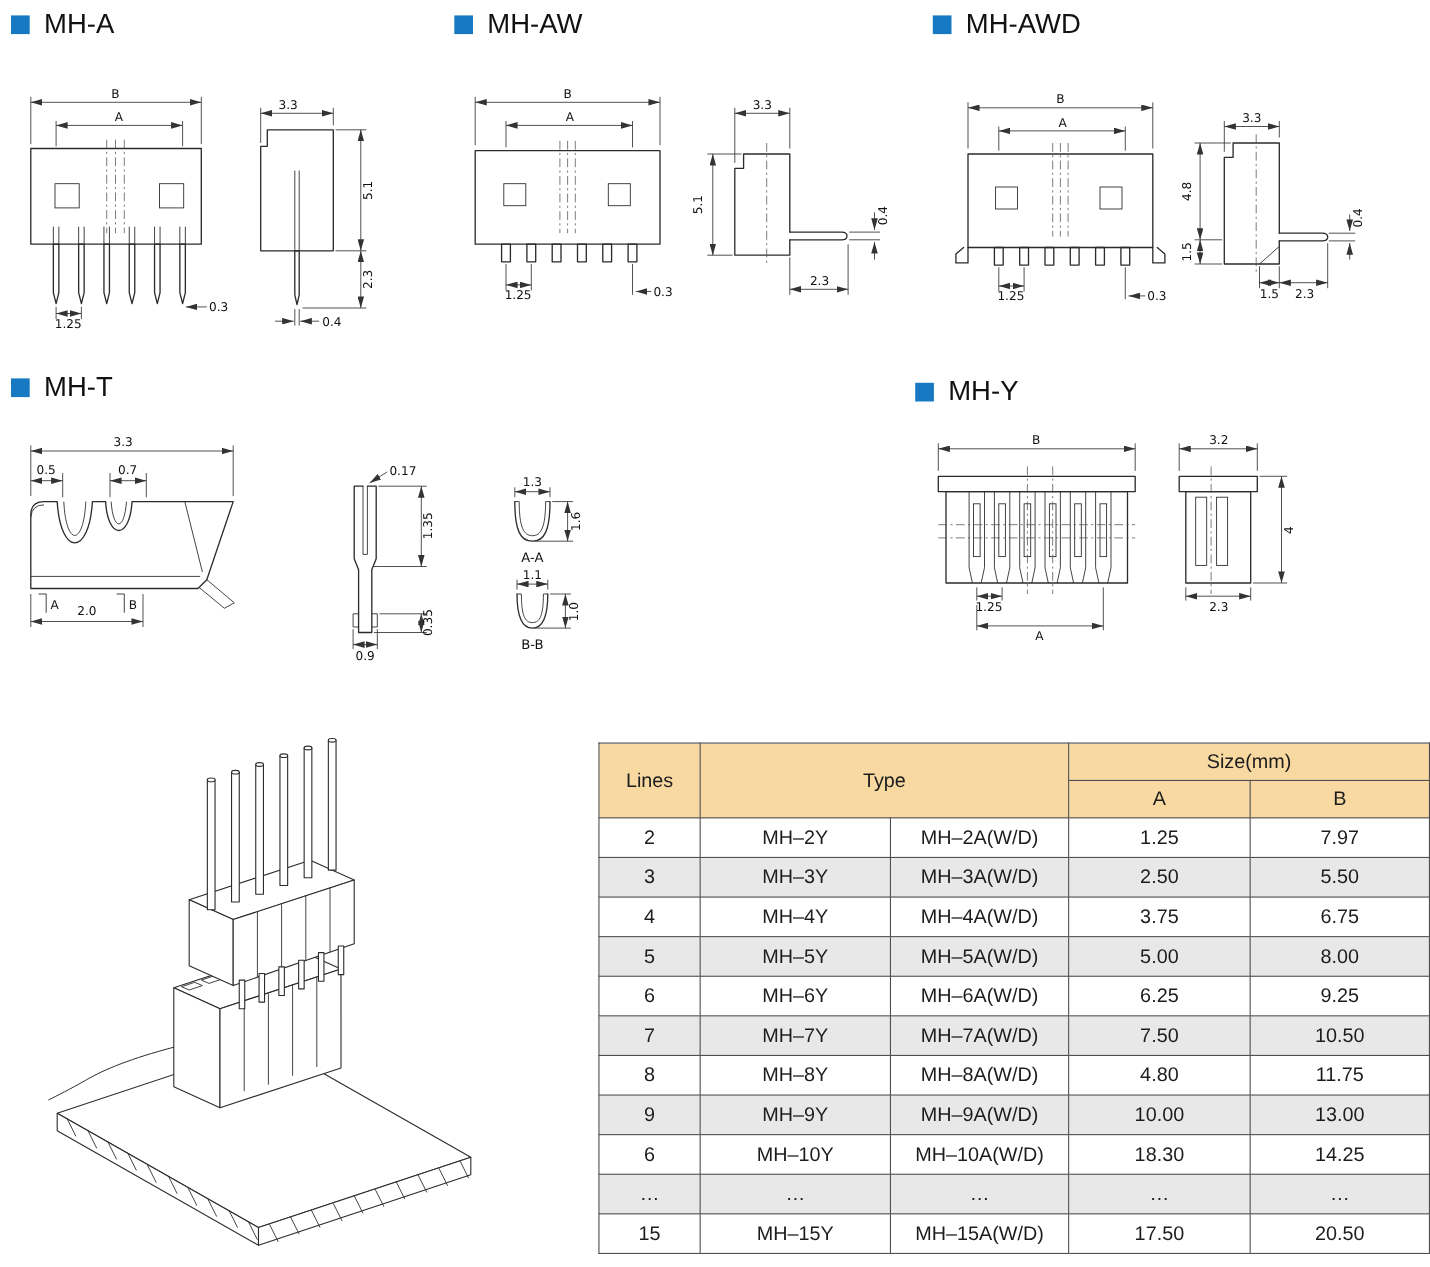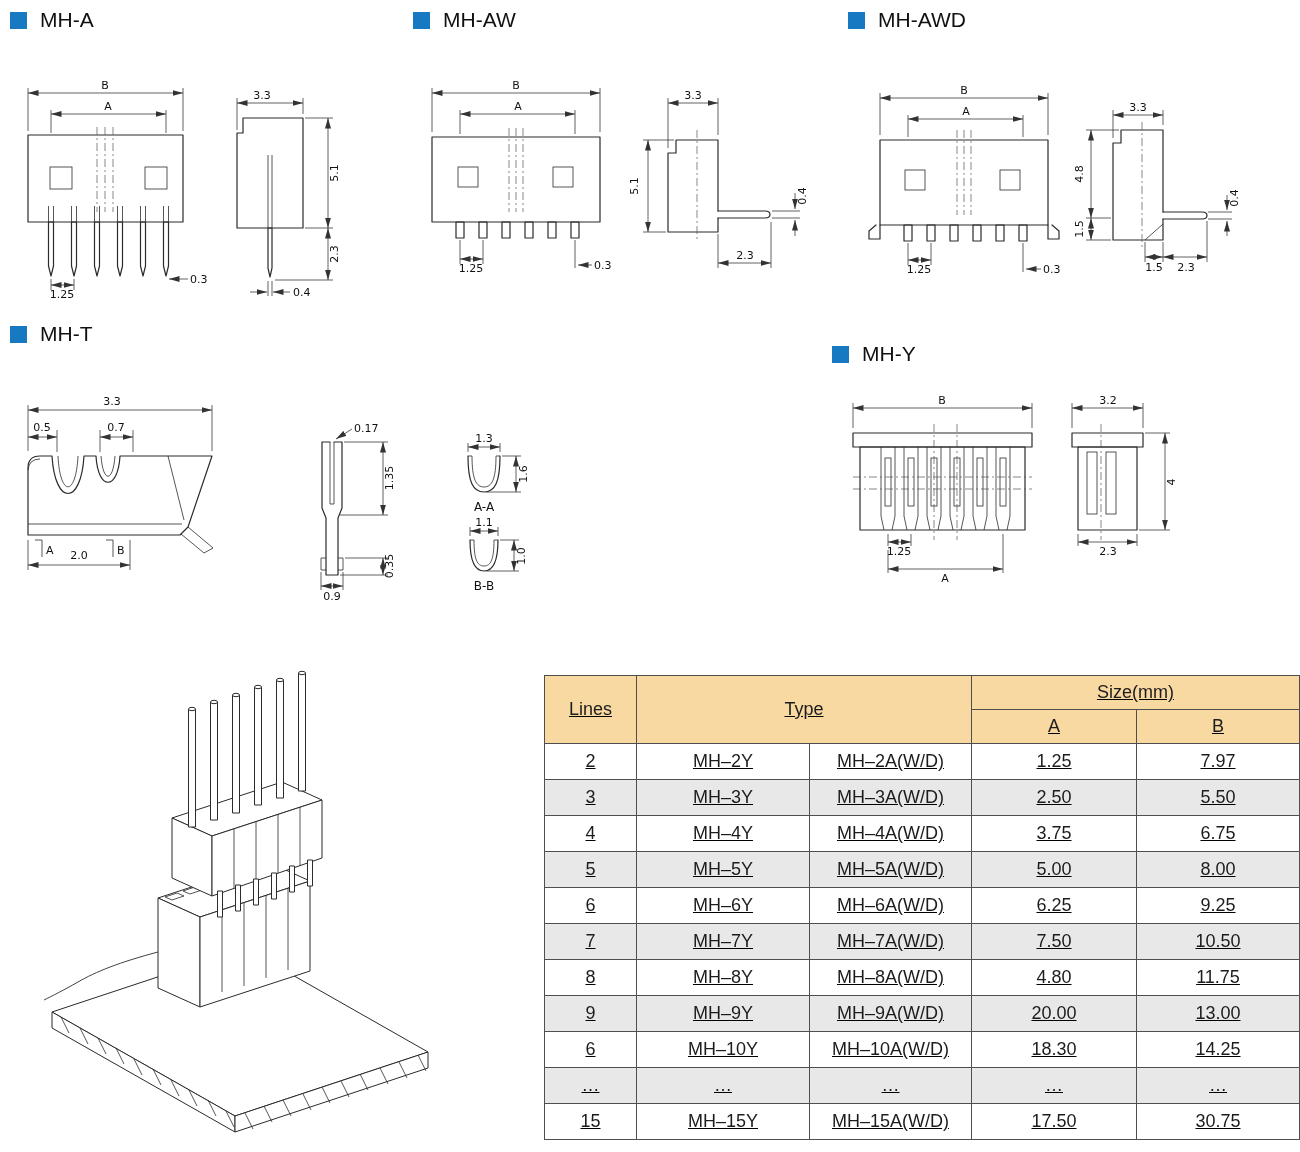--- a/index.html
+++ b/index.html
@@ -1,31 +1,31 @@
 <!DOCTYPE html>
 <html><head>
 <meta charset="utf-8">
 <style>
   * { margin:0; padding:0; box-sizing:border-box; }
   html,body { width:1300px; height:1152px; }
   body { position:relative; background:#fff; font-family:"Liberation Sans",sans-serif; overflow:hidden; }
   #drawings { position:absolute; left:0; top:0; }
-  .sec-header { position:absolute; display:flex; align-items:center; gap:13px; font-size:21px; color:#111; }
+  .sec-header { position:absolute; display:flex; align-items:center; gap:13px; font-size:25px; color:#111; }
   .sec-sq { width:17px; height:17px; background:#1779c1; display:inline-block; }
   
   .ol   { fill:none; stroke:#2b2b2b; stroke-width:1.2; stroke-linejoin:round; stroke-linecap:round; }
   .thin { fill:none; stroke:#2b2b2b; stroke-width:0.8; }
   .dim  { fill:none; stroke:#3a3a3a; stroke-width:0.8; }
   .cl   { fill:none; stroke:#555; stroke-width:0.7; stroke-dasharray:8 3 2 3; }
   .dt   { font:11px "DejaVu Sans",sans-serif; fill:#111; }
   .sec  { font:12px "DejaVu Sans",sans-serif; fill:#111; }
   .iso  { fill:#fff; stroke:#2b2b2b; stroke-width:1; stroke-linejoin:round; }
   .isoline { fill:none; stroke:#2b2b2b; stroke-width:0.9; }
   
-  table.size-table { position:absolute; left:544px; top:675px; border-collapse:collapse; table-layout:fixed;text-decoration:underline; }
+  table.size-table { position:absolute; left:544px; top:675px; border-collapse:collapse; table-layout:fixed; }
   .size-table th, .size-table td { border:1px solid #4f4f4f; text-align:center; vertical-align:middle;
       font-weight:normal; font-size:18px; color:#1c1c1c; padding:0; }
   .size-table thead th { background:#f8d9a2; }
   .size-table thead tr th { height:34px; }
   .size-table td { height:36px; background:#fff; }
   .size-table tbody tr:nth-child(even) td { background:#e8e8e8; }
 </style>
 </head>
 <body>
 
@@ -34,21 +34,21 @@
   <span>MH-A</span>
 </div>
 <div class="sec-header" style="left:413px;top:8px">
   <span class="sec-sq"></span>
   <span>MH-AW</span>
 </div>
 <div class="sec-header" style="left:848px;top:8px">
   <span class="sec-sq"></span>
   <span>MH-AWD</span>
 </div>
-<div class="sec-header" style="left:10px;top:322px">
+<div class="sec-header" style="left:10px;top:338px">
   <span class="sec-sq"></span>
   <span>MH-T</span>
 </div>
 <div class="sec-header" style="left:832px;top:342px">
   <span class="sec-sq"></span>
   <span>MH-Y</span>
 </div>
 
 <svg id="drawings" width="1300" height="1152" viewBox="0 0 1300 1152">
   <defs>
@@ -437,21 +437,21 @@
       <td>8</td>
       <td>MH–8Y</td>
       <td>MH–8A(W/D)</td>
       <td>4.80</td>
       <td>11.75</td>
     </tr>
     <tr>
       <td>9</td>
       <td>MH–9Y</td>
       <td>MH–9A(W/D)</td>
-      <td>20.00</td>
+      <td>10.00</td>
       <td>13.00</td>
     </tr>
     <tr>
       <td>6</td>
       <td>MH–10Y</td>
       <td>MH–10A(W/D)</td>
       <td>18.30</td>
       <td>14.25</td>
     </tr>
     <tr>
@@ -459,16 +459,16 @@
       <td>…</td>
       <td>…</td>
       <td>…</td>
       <td>…</td>
     </tr>
     <tr>
       <td>15</td>
       <td>MH–15Y</td>
       <td>MH–15A(W/D)</td>
       <td>17.50</td>
-      <td>30.75</td>
+      <td>20.50</td>
     </tr>
   </tbody>
 </table>
 
 </body></html>

